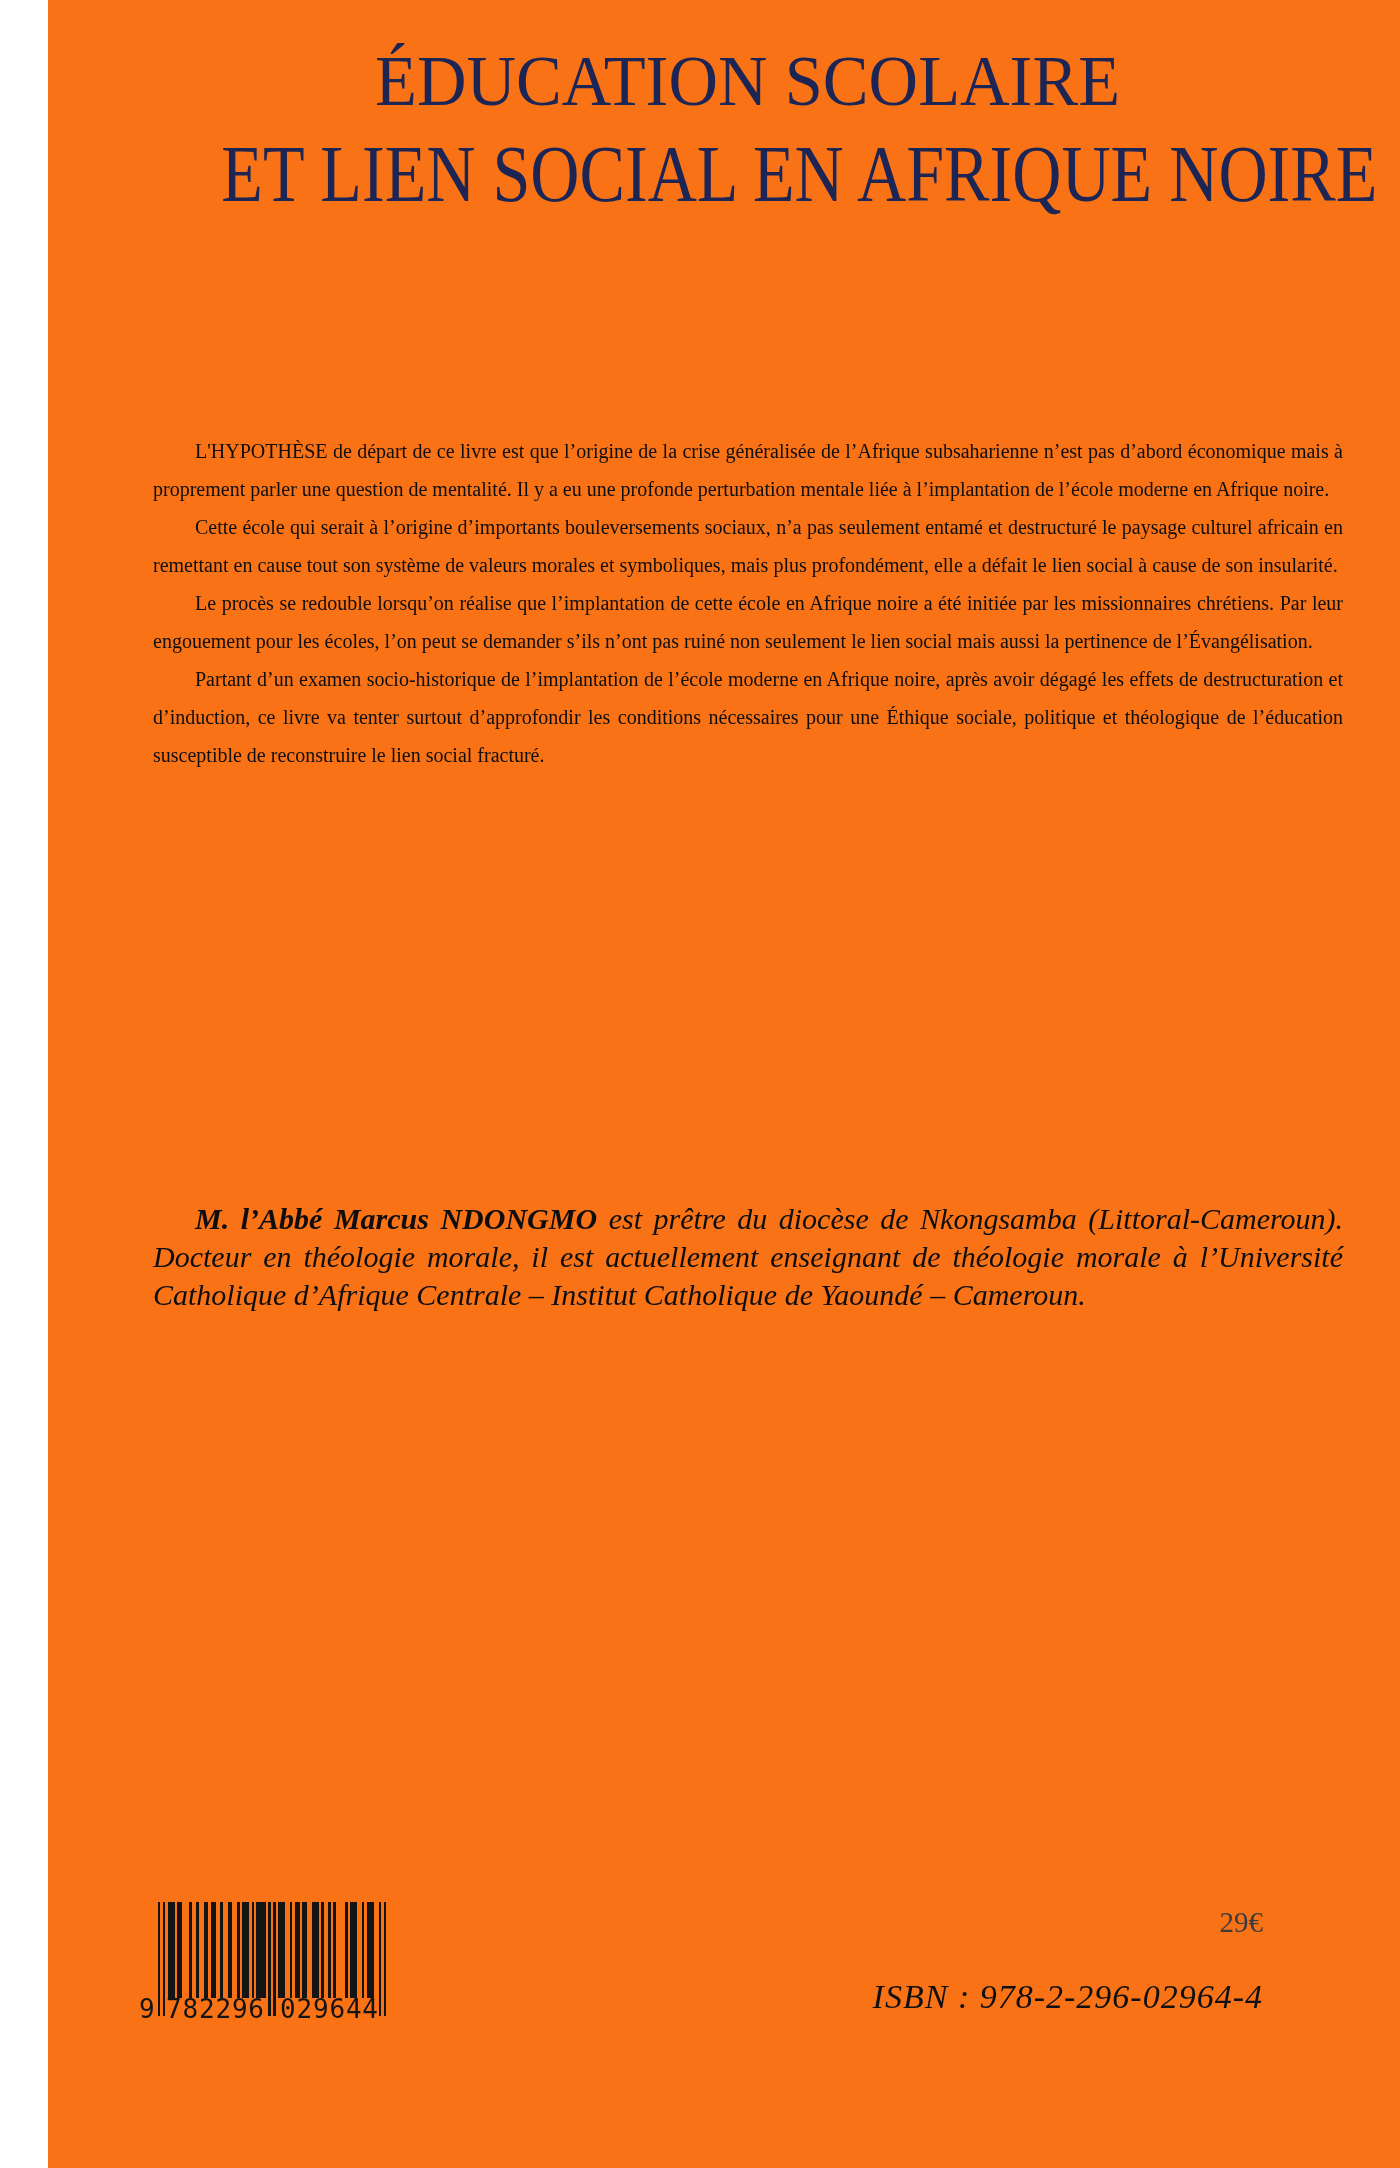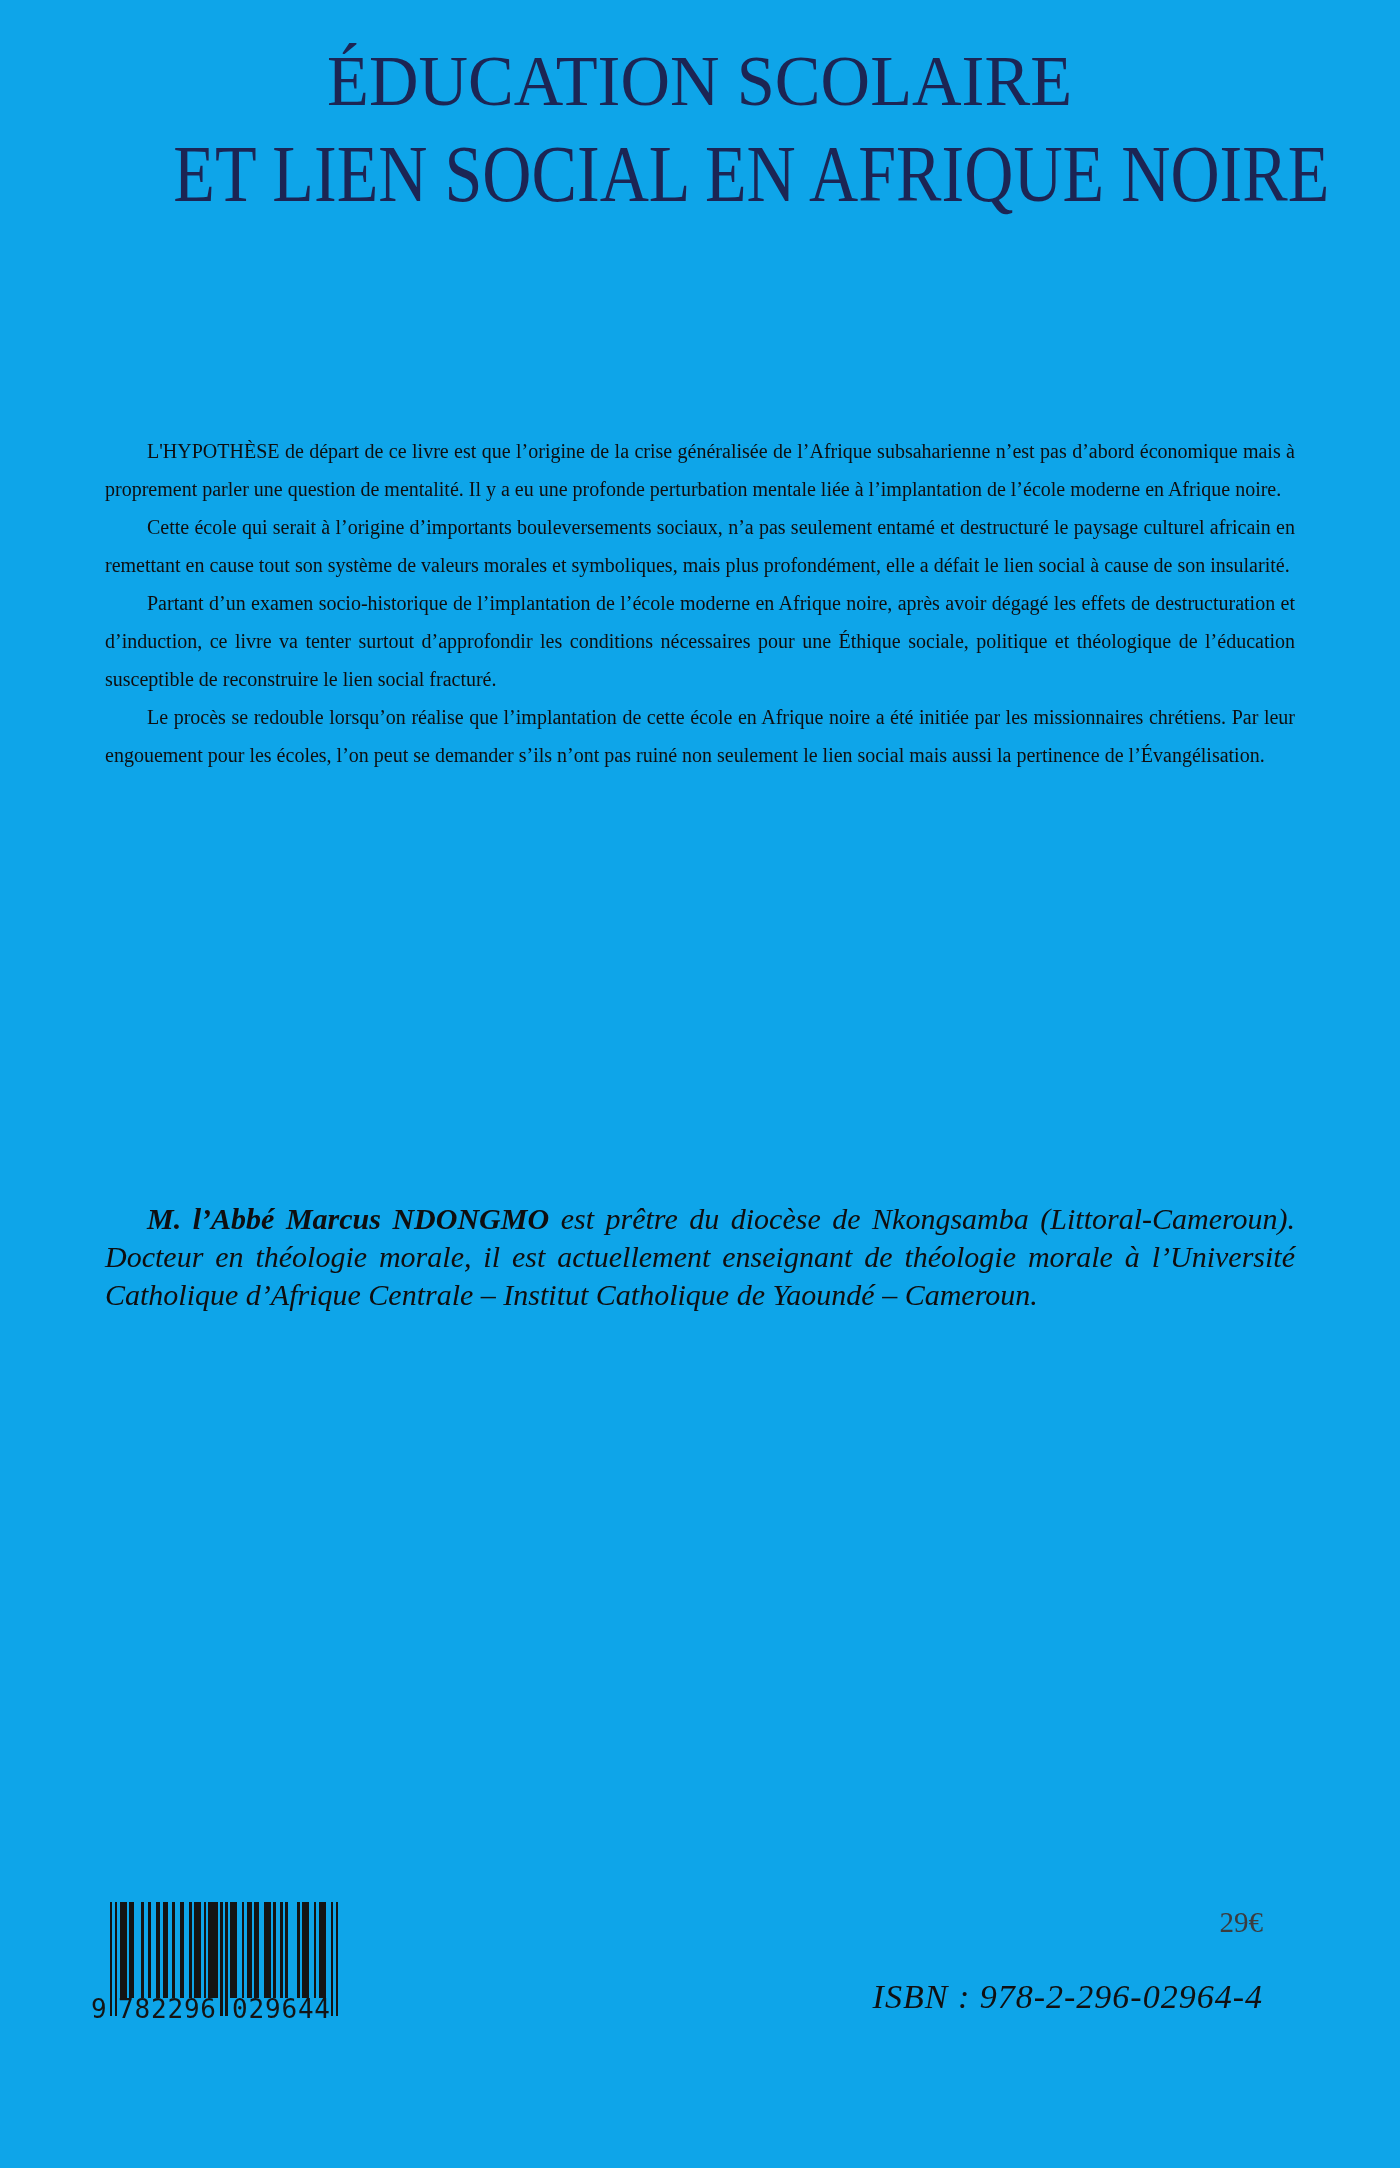--- a/index.html
+++ b/index.html
@@ -4,21 +4,21 @@
 <style>
   html,body{margin:0;padding:0;}
   body{
     width:1400px;height:2168px;
     background:#ffffff;
     font-family:"Liberation Serif","DejaVu Serif",serif;
     color:#0e0e10;
     position:relative;
     overflow:hidden;
   }
-  .cover{position:absolute;inset:0;background:#0ea5e9;}
+  .cover{position:absolute;inset:0;background:#f97316;margin-left:48px;}
 
   
   .title-block{position:absolute;top:0;left:0;width:1400px;text-align:center;}
   .title-line{display:inline-block;white-space:nowrap;font-weight:normal;transform-origin:50% 50%;}
   .title-line1{position:absolute;top:46px;left:0;width:1400px;font-size:71px;line-height:71px;}
   .title-line2{position:absolute;top:134px;left:16px;width:1400px;font-size:81px;line-height:81px;padding-left:35px;}
 
   
   .synopsis{
     position:absolute;top:432px;left:105px;width:1190px;
@@ -69,22 +69,22 @@
       <span class="title-line" style="transform: scaleX(0.966121);">ÉDUCATION SCOLAIRE</span>
     </div>
     <div class="title-line2">
       <span class="title-line" style="transform: scaleX(0.840928);">ET LIEN SOCIAL EN AFRIQUE NOIRE</span>
     </div>
   </div>
 
   <div class="synopsis">
       <p>L'HYPOTHÈSE de départ de ce livre est que l’origine de la crise généralisée de l’Afrique subsaharienne n’est pas d’abord économique mais à proprement parler une question de mentalité. Il y a eu une profonde perturbation mentale liée à l’implantation de l’école moderne en Afrique noire.</p>
       <p>Cette école qui serait à l’origine d’importants bouleversements sociaux, n’a pas seulement entamé et destructuré le paysage culturel africain en remettant en cause tout son système de valeurs morales et symboliques, mais plus profondément, elle a défait le lien social à cause de son insularité.</p>
+      <p>Le procès se redouble lorsqu’on réalise que l’implantation de cette école en Afrique noire a été initiée par les missionnaires chrétiens. Par leur engouement pour les écoles, l’on peut se demander s’ils n’ont pas ruiné non seulement le lien social mais aussi la pertinence de l’Évangélisation.</p>
       <p>Partant d’un examen socio-historique de l’implantation de l’école moderne en Afrique noire, après avoir dégagé les effets de destructuration et d’induction, ce livre va tenter surtout d’approfondir les conditions nécessaires pour une Éthique sociale, politique et théologique de l’éducation susceptible de reconstruire le lien social fracturé.</p>
-      <p>Le procès se redouble lorsqu’on réalise que l’implantation de cette école en Afrique noire a été initiée par les missionnaires chrétiens. Par leur engouement pour les écoles, l’on peut se demander s’ils n’ont pas ruiné non seulement le lien social mais aussi la pertinence de l’Évangélisation.</p>
     </div>
 
   <div class="bio">
     <p><span class="bio-name">M. l’Abbé Marcus NDONGMO</span><span> est prêtre du diocèse de Nkongsamba (Littoral-Cameroun). Docteur en théologie morale, il est actuellement enseignant de théologie morale à l’Université Catholique d’Afrique Centrale – Institut Catholique de Yaoundé – Cameroun.</span></p>
   </div>
 
   <div class="barcode">
     <div class="barcode-bars">
         <div class="bar guard" style="left: 0px; width: 2.4px; background: rgb(20, 20, 20);"></div>
         <div class="bar guard" style="left: 4.8px; width: 2.4px; background: rgb(20, 20, 20);"></div>

